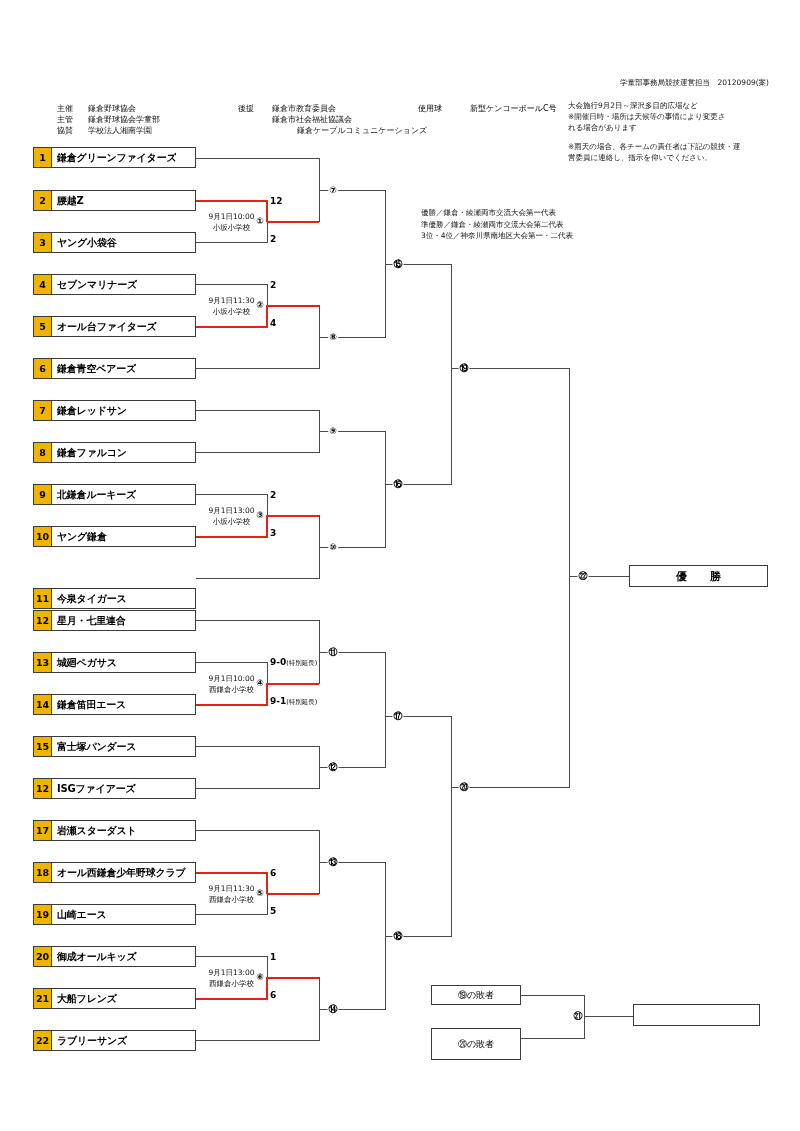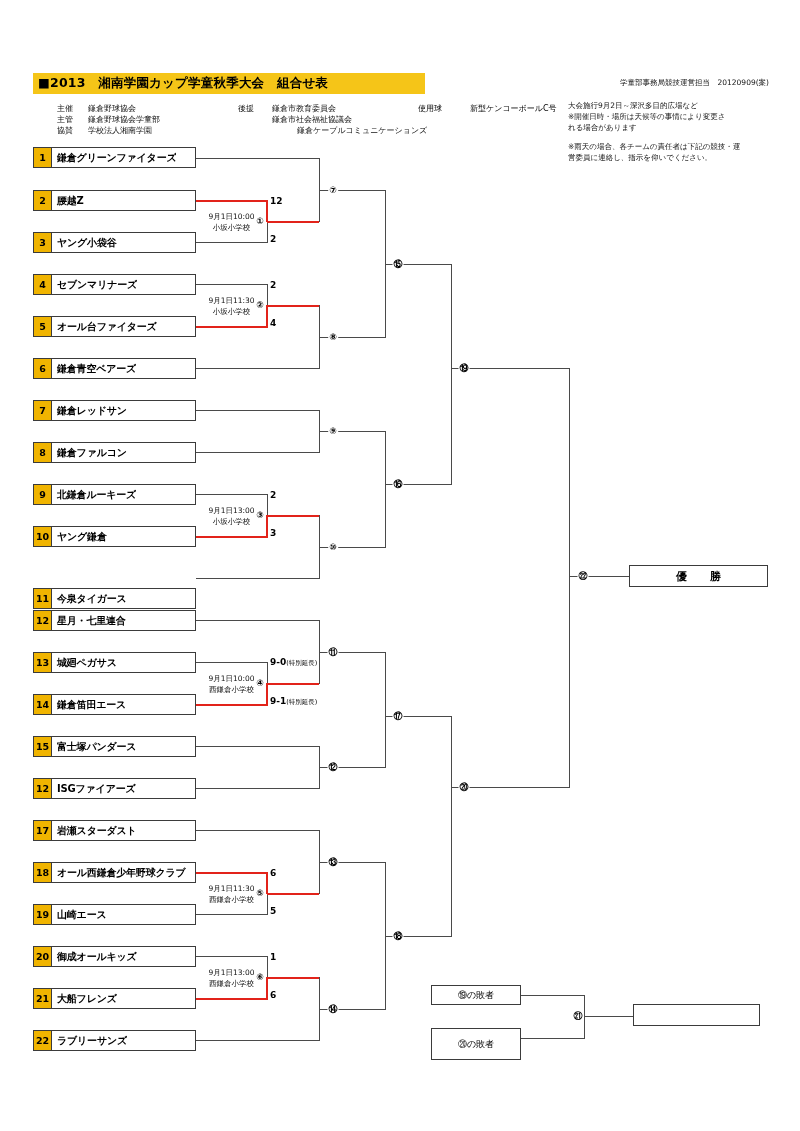--- a/index.html
+++ b/index.html
@@ -68,23 +68,20 @@
   #champ-box .t{font-size:11px;font-weight:bold;letter-spacing:6px;padding-left:6px;}
   #loser-a{left:431px;top:985px;width:90px;height:20px;}
   #loser-b{left:431px;top:1028px;width:90px;height:32px;}
   #third-box{left:633px;top:1004px;width:127px;height:22px;}
 </style>
 </head>
 <body>
 
 <div id="page">
 
-  <div class="abs" id="title-bar">
-    <span id="title-text">■2013　湘南学園カップ学童秋季大会　組合せ表</span>
-  </div>
 
   <div class="abs" id="admin-note">学童部事務局競技運営担当　20120909(案)</div>
 
   <div class="abs meta-label" style="left:57px;top:103px;">主催</div>
   <div class="abs meta-val" style="left:88px;top:103px;">鎌倉野球協会</div>
   <div class="abs meta-label" style="left:57px;top:114px;">主管</div>
   <div class="abs meta-val" style="left:88px;top:114px;">鎌倉野球協会学童部</div>
   <div class="abs meta-label" style="left:57px;top:125px;">協賛</div>
   <div class="abs meta-val" style="left:88px;top:125px;">学校法人湘南学園</div>
 
@@ -98,20 +95,25 @@
 
   <div class="abs" id="notes-block">
     <div>大会施行9月2日～深沢多目的広場など</div>
     <div>※開催日時・場所は天候等の事情により変更さ</div>
     <div>れる場合があります</div>
     <div class="gap"></div>
     <div>※雨天の場合、各チームの責任者は下記の競技・運</div>
     <div>営委員に連絡し、指示を仰いでください。</div>
   </div>
 
+  <div class="abs" id="awards">
+    <div>優勝／鎌倉・綾瀬両市交流大会第一代表</div>
+    <div>準優勝／鎌倉・綾瀬両市交流大会第二代表</div>
+    <div>3位・4位／神奈川県南地区大会第一・二代表</div>
+  </div>
 
   <div class="team" style="top:147px;">
     <span class="num">1</span>
     <span class="nm">鎌倉グリーンファイターズ</span>
     </div>
   <div class="team" style="top:190px;">
     <span class="num">2</span>
     <span class="nm">腰越Z</span>
     </div>
   <div class="team" style="top:232px;">

